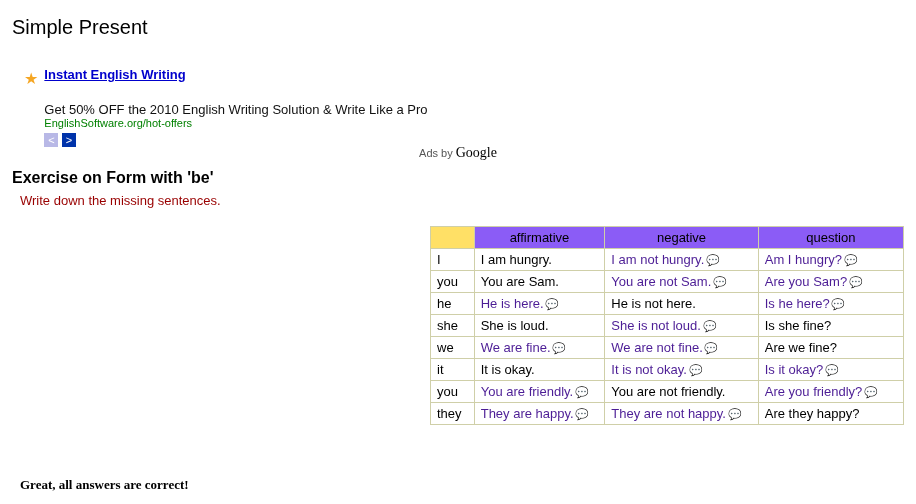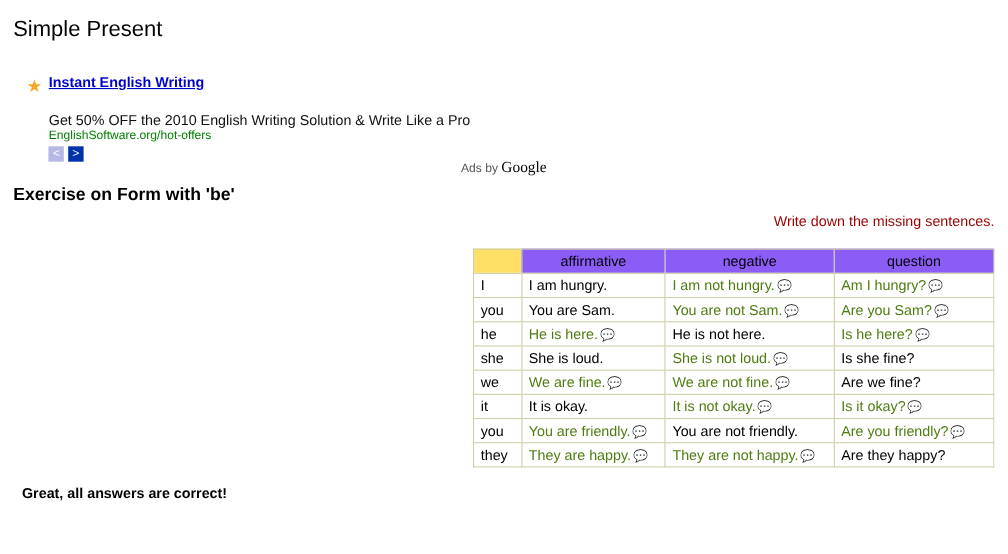--- a/index.html
+++ b/index.html
@@ -71,21 +71,20 @@
   }
   .ads-by .g {
     font-family: Georgia, serif;
     font-size: 14px;
     color: #000;
   }
   .instruction {
     color: #990000;
     margin: 6px 0 18px 8px;
     font-size: 13px;
-    text-align: right;
   }
   .table-wrap {
     margin-left: 418px;
   }
   table.ex {
     border-collapse: collapse;
     font-size: 13px;
   }
   table.ex th, table.ex td {
     border: 1px solid #cfcfa8;
@@ -99,32 +98,33 @@
     text-align: center;
   }
   table.ex th.corner {
     background: #ffe066;
     width: 28px;
   }
   .col-aff { width: 130px; }
   .col-neg { width: 160px; }
   .col-q   { width: 150px; }
   .pron-col { width: 32px; }
-  .ans { color: #4d7c0f; }
+  .ans { color: #4c1d95; }
   .bubble {
     display: inline-block;
     margin-left: 2px;
     color: #d9a400;
     font-size: 11px;
     vertical-align: middle;
   }
   .result {
     font-weight: bold;
-    margin: 16px 0 0 8px;
-    font-size: 13px;
+    margin: 52px 0 0 8px;
+    font-size: 13px;
+    font-family: Liberation Serif, serif;
   }
 </style>
 </head>
 <body>
 
 <h1>Simple Present</h1>
 
 <div class="ad-block">
   <div class="ad-row">
     <span class="star">★</span>

